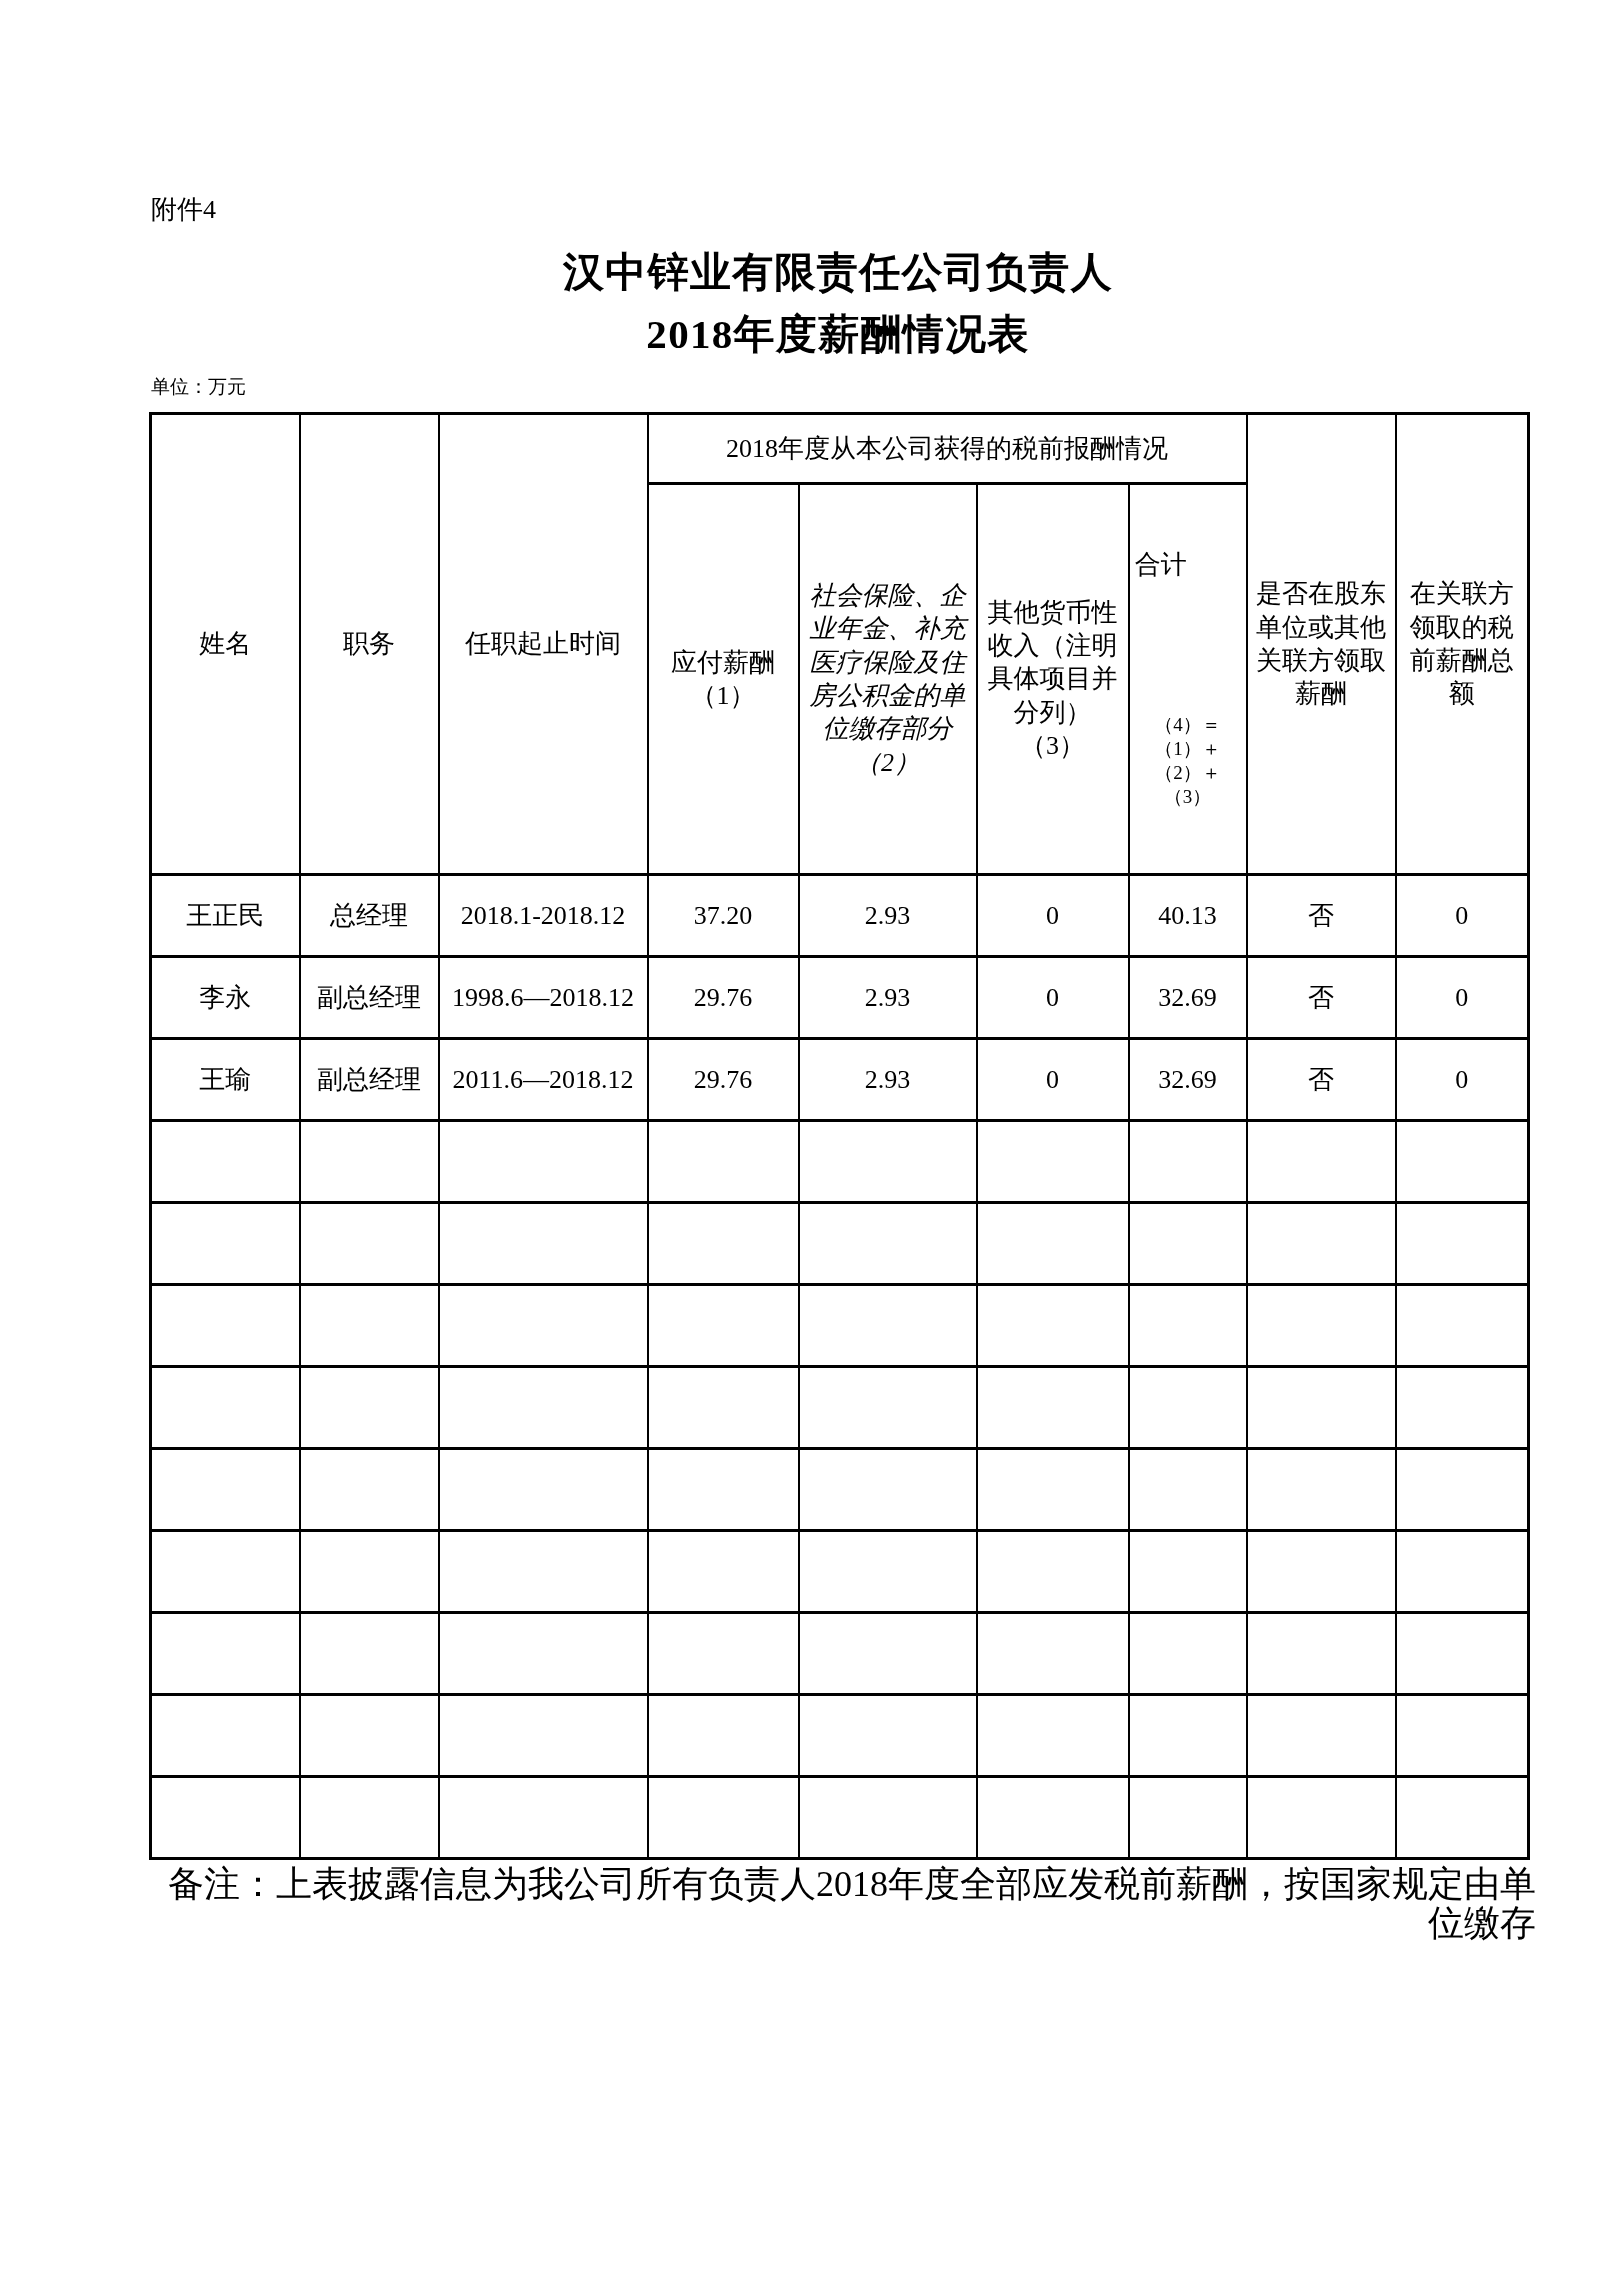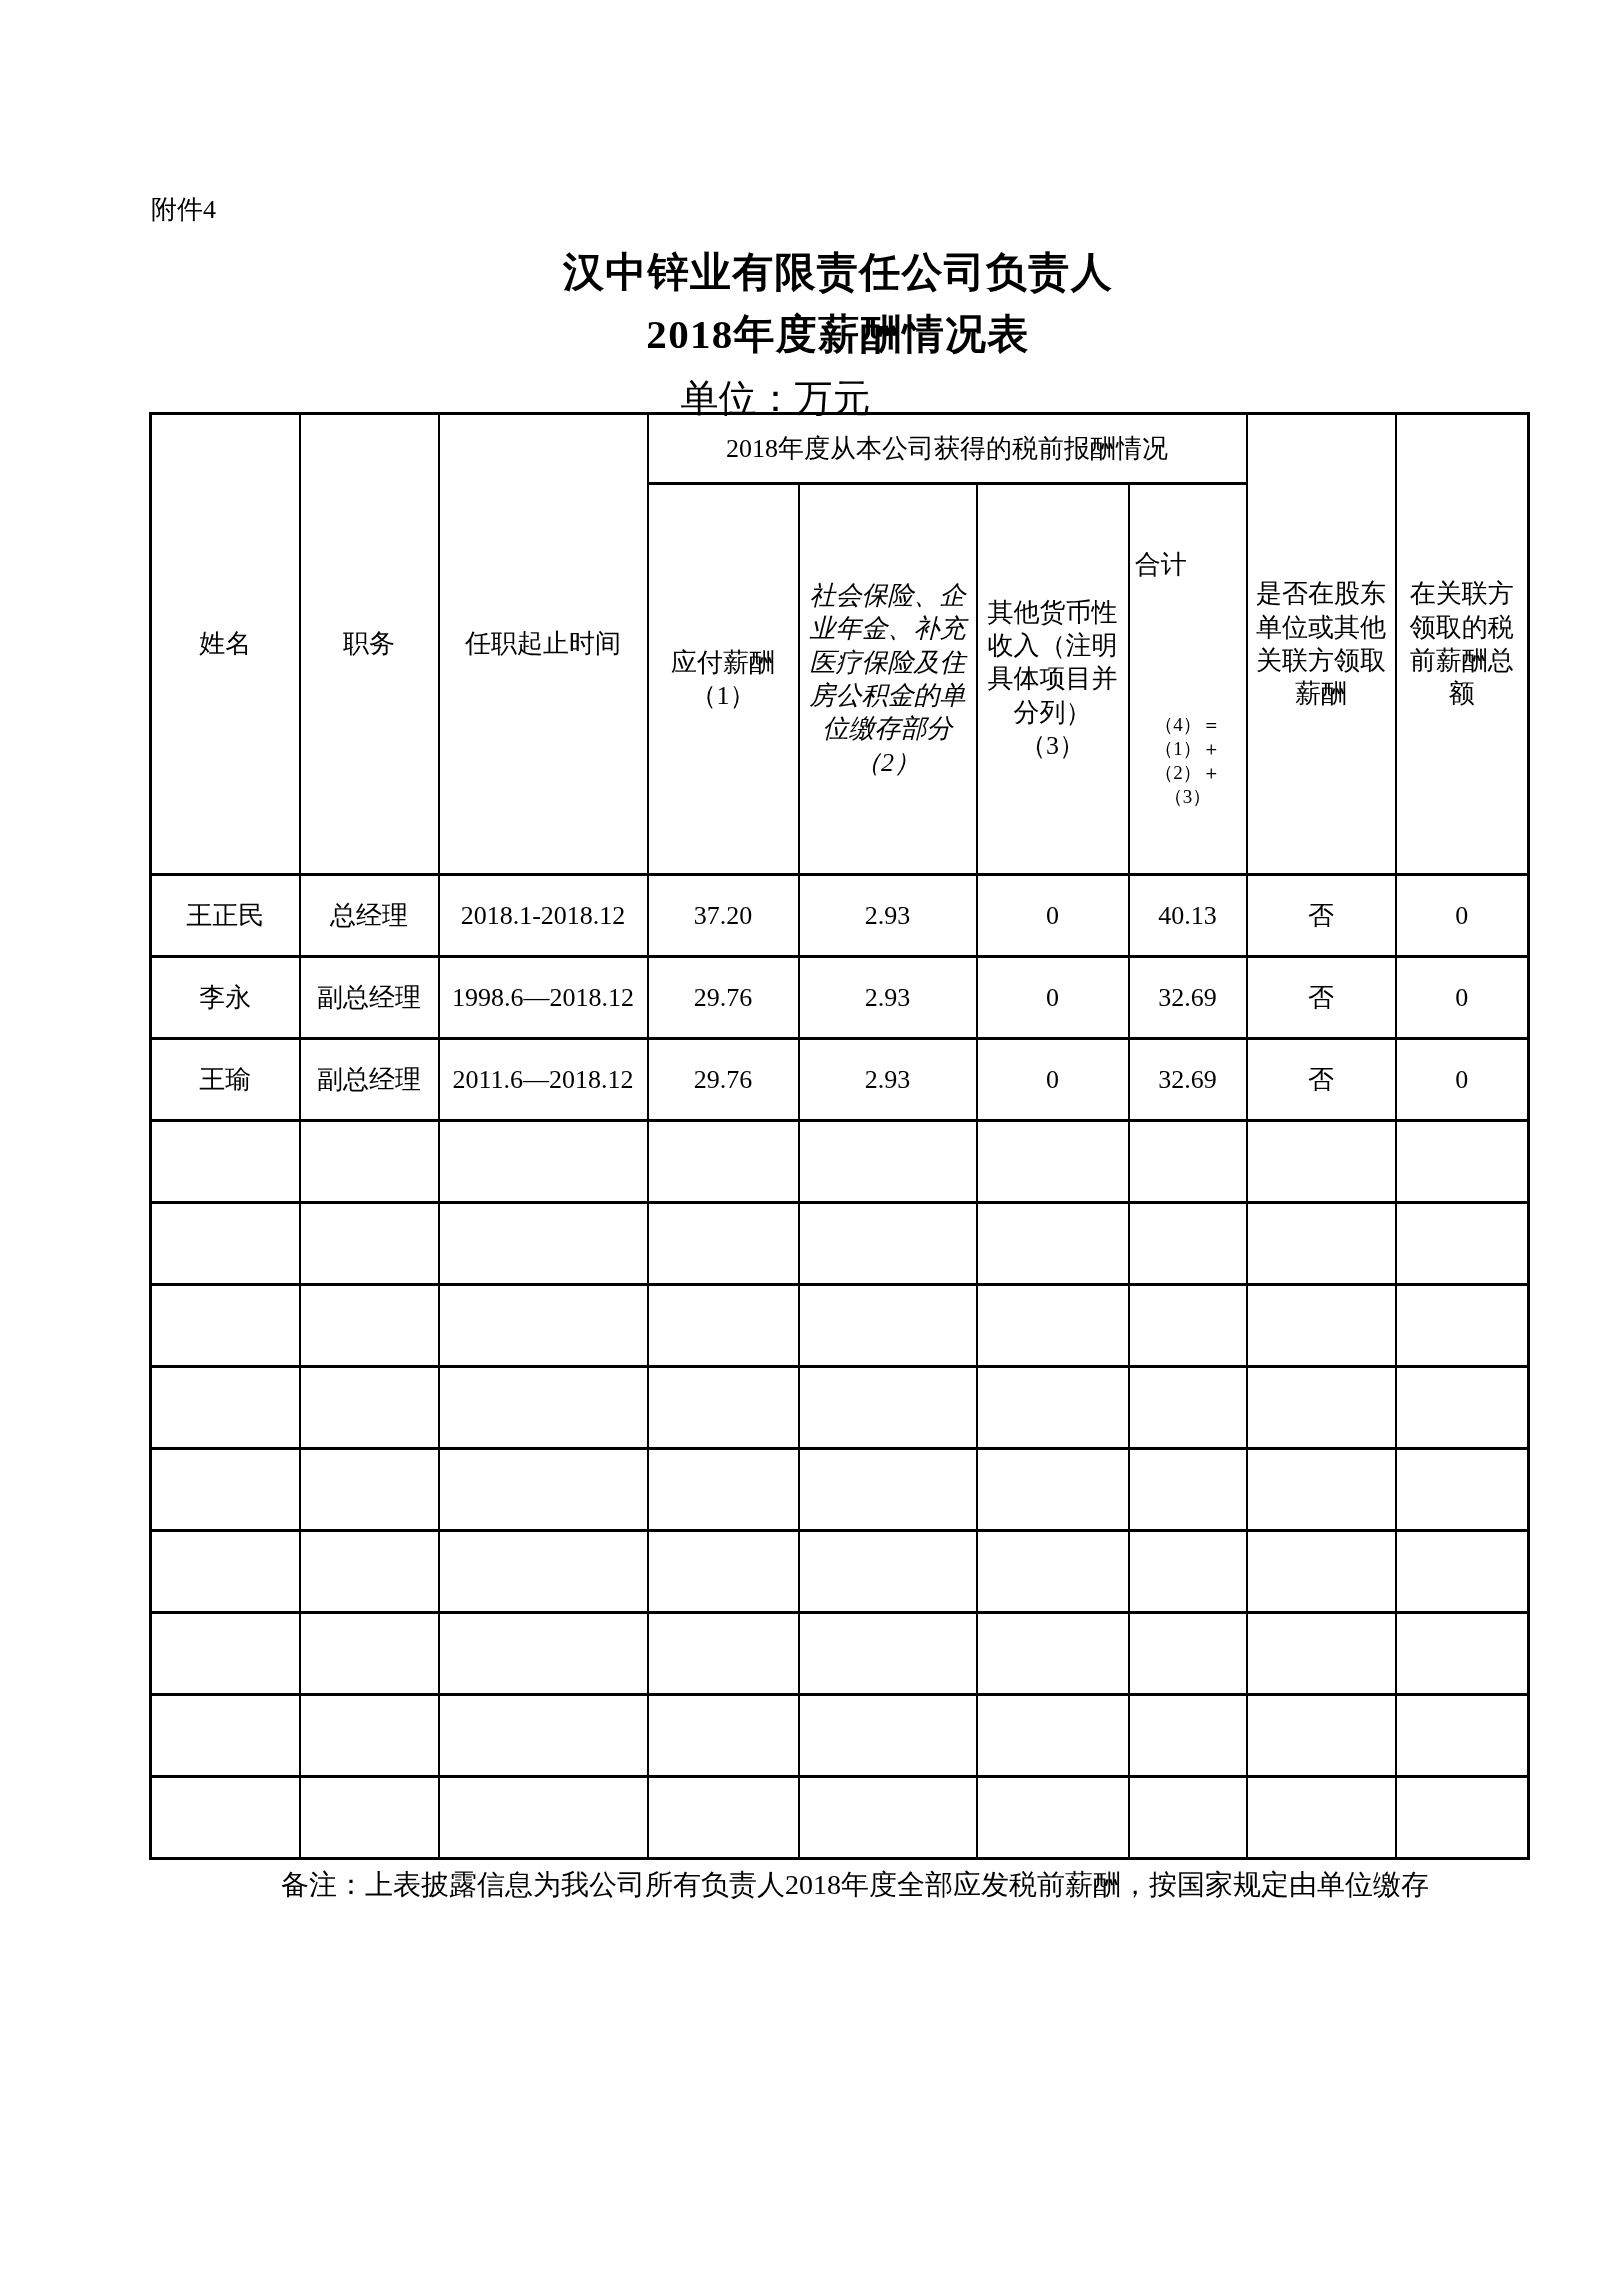--- a/index.html
+++ b/index.html
@@ -8,22 +8,22 @@
     font-family:"Liberation Serif","DejaVu Serif",serif;color:#000;
   }
   .attachment{
     position:absolute;left:151px;top:194px;font-size:26px;line-height:1.2;
   }
   .title-block{
     position:absolute;left:149px;top:241px;width:1378px;text-align:center;
     font-weight:bold;font-size:41px;line-height:62px;letter-spacing:1.3px;
   }
   .unit-note{
-    position:absolute;left:151px;top:376px;width:1249px;text-align:center;
-    font-size:38px;line-height:1.2;
+    position:absolute;left:151px;top:376px;width:1249px;text-align:left;
+    font-size:19px;line-height:1.2;
   }
   table.salary{
     position:absolute;left:149px;top:412px;width:1378px;
     border-collapse:collapse;table-layout:fixed;
     border:3.3px solid #000;
   }
   table.salary th,table.salary td{
     border-top:3.3px solid #000;border-bottom:3.3px solid #000;
     border-left:2px solid #000;border-right:2px solid #000;
     text-align:center;vertical-align:middle;
@@ -37,22 +37,22 @@
   td.date{font-size:23.6px;padding:0 1.3px;}
   th.hp-payable{padding:0 17px;margin-left:44px;}
   th.hp-social{padding:0 31px;font-style:italic;}
   th.hp-other{padding:0 18.3px;}
   th.hp-share{padding:0 17px;}
   th.hp-related{padding:0 13px;}
   th.total-cell{padding:0 5.2px;}
   .total-inner{display:flex;flex-direction:column;justify-content:center;align-items:flex-start;gap:131px;height:100%;}
   .total-formula{font-size:19px;}
   .footnote{
-    position:absolute;left:158px;top:1865px;width:1394px;
-    font-size:28px;line-height:39px;text-align:center;
+    position:absolute;left:142px;top:1865px;width:1394px;
+    font-size:36px;line-height:39px;text-align:right;
   }
 </style>
 </head>
 <body>
 
 <div class="attachment">附件4</div>
 
 <div class="title-block">
   <div>汉中锌业有限责任公司负责人</div>
   <div>2018年度薪酬情况表</div>

